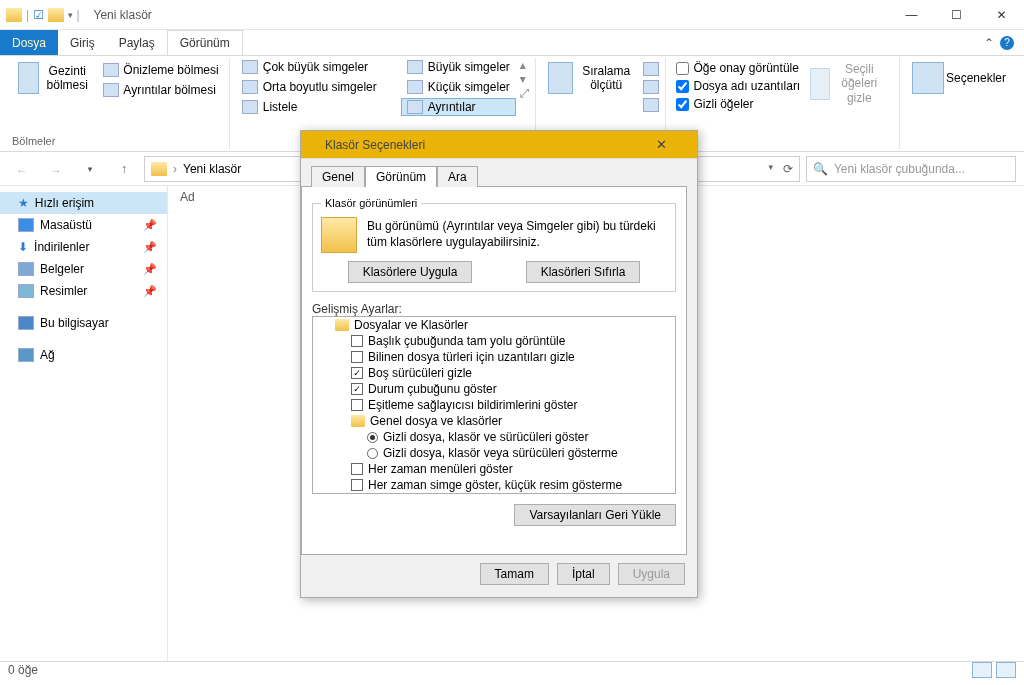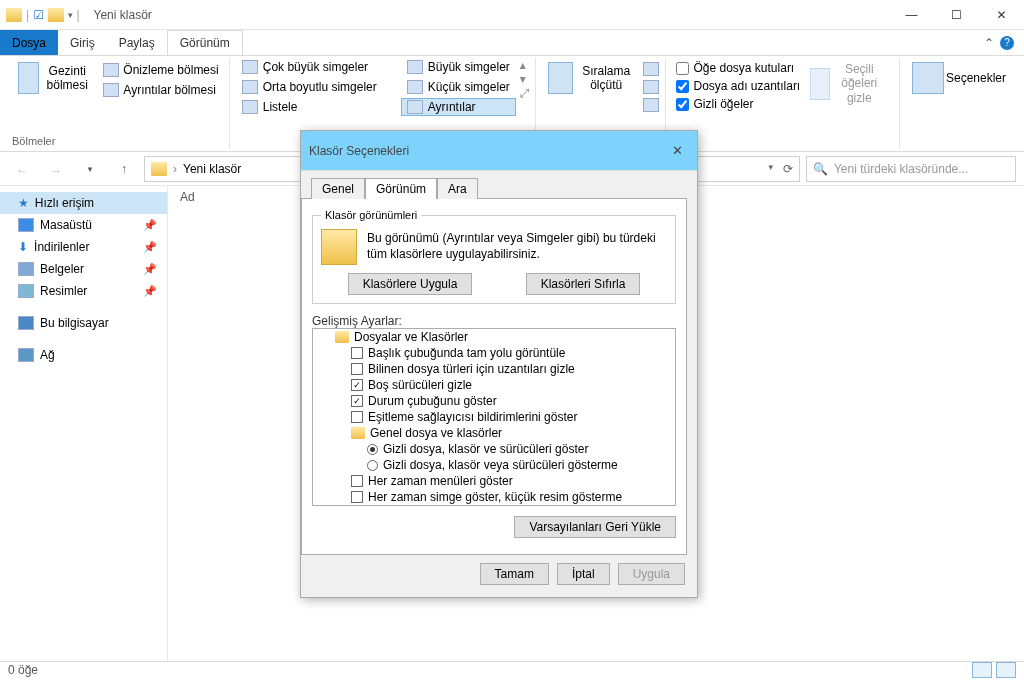--- a/index.html
+++ b/index.html
@@ -5,21 +5,21 @@
 *{box-sizing:border-box;margin:0;padding:0;font-family:"Segoe UI",Tahoma,sans-serif;font-size:12px}
 body{background:#fff;width:1024px;height:685px;overflow:hidden;position:relative}
 .titlebar{height:30px;display:flex;align-items:center;background:#fff;border-bottom:1px solid #e5e5e5}
 .titlebar .icons{display:flex;align-items:center;gap:4px;padding:0 6px}
 .folder-ico{width:16px;height:14px;background:linear-gradient(#ffe9a6,#f0c14b);border-radius:1px;display:inline-block}
 .titlebar .title{color:#555;margin-left:8px}
 .win-controls{margin-left:auto;display:flex}
 .win-btn{width:45px;height:30px;display:flex;align-items:center;justify-content:center;color:#333}
 .menubar{height:26px;display:flex;align-items:stretch;border-bottom:1px solid #dadada}
 .menu-item{padding:0 12px;display:flex;align-items:center;color:#333}
-.menu-item.file{background:#1979ca;color:#000000}
+.menu-item.file{background:#1979ca;color:#fef9c3}
 .menu-item.active{background:#fff;border:1px solid #dadada;border-bottom:none}
 .help{margin-left:auto;padding:0 10px;display:flex;align-items:center;gap:6px;color:#1979ca}
 .ribbon{height:96px;background:#fff;display:flex;border-bottom:1px solid #dadada;padding:2px 6px}
 .ribbon-group{display:flex;flex-direction:column;padding:0 6px;border-right:1px solid #e5e5e5}
 .ribbon-group:last-child{border-right:none}
 .ribbon-group .group-body{flex:1;display:flex;align-items:flex-start}
 .ribbon-group .group-label{text-align:left;color:#666;font-size:11px;padding:2px 0}
 .big-btn{display:flex;align-items:center;padding:4px 6px;gap:2px;text-align:center;line-height:1.2}
 .big-btn .ico{width:32px;height:32px;background:#d0e3f4;border:1px solid #8ab4d8}
 .chk-row{display:flex;align-items:center;gap:4px;padding:1px 4px;white-space:nowrap}
@@ -39,21 +39,21 @@
 .pin{position:absolute;right:10px;color:#6f6f6f;font-size:11px}
 .star{color:#2b7cd3}
 .main{flex:1;position:relative}
 .col-header{position:absolute;left:12px;top:4px;color:#555}
 .statusbar{height:16px;border-top:1px solid #dadada;display:flex;align-items:center;padding:0 8px;color:#555}
 .statusbar .views{margin-left:auto;display:flex;gap:4px}
 .view-ico{width:20px;height:16px;border:1px solid #8ab4d8;background:#e5f1fb}
 
 
 .dialog{position:absolute;left:300px;top:130px;width:398px;height:468px;background:#f0f0f0;border:1px solid #aaa;box-shadow:2px 2px 10px rgba(0,0,0,.3);display:flex;flex-direction:column}
-.dlg-title{height:40px;background:#7dd3fc;display:flex;align-items:center;padding:0 8px;color:#444;border-bottom:1px solid #ddd}
+.dlg-title{height:28px;background:#eab308;display:flex;align-items:center;padding:0 24px;color:#444;border-bottom:1px solid #ddd}
 .dlg-title .x{margin-left:auto;font-size:13px;padding:2px 6px}
 .dlg-tabs{display:flex;padding:6px 10px 0 10px;gap:0}
 .dlg-tab{padding:3px 10px;border:1px solid #aaa;background:#f0f0f0;position:relative;top:1px;border-bottom:none}
 .dlg-tab.active{background:#fff;z-index:2}
 .dlg-body{flex:1;margin:0 10px 8px 0;background:#fff;border:1px solid #aaa;padding:10px;display:flex;flex-direction:column;gap:10px}
 fieldset{border:1px solid #ccc;padding:8px}
 legend{font-size:11px;padding:0 4px}
 .fs-row{display:flex;gap:10px;align-items:center}
 .fs-ico{width:36px;height:36px;background:linear-gradient(#ffe9a6,#f0c14b);border:1px solid #d1a93a;flex:none}
 .dlg-btn{background:#e1e1e1;border:1px solid #adadad;padding:3px 14px;font-size:12px}
@@ -173,21 +173,21 @@
       </div>
     </div>
     <div class="group-label">&nbsp;</div>
   </div>
 
   <div class="ribbon-group">
     <div class="group-body">
       <div class="checks">
         <label class="chk-row">
             <input type="checkbox" style="">
-            <span>Öğe dosya kutuları</span>
+            <span>Öğe onay görüntüle</span>
           </label>
         <label class="chk-row">
             <input type="checkbox" checked="" style="">
             <span>Dosya adı uzantıları</span>
           </label>
         <label class="chk-row">
             <input type="checkbox" checked="" style="">
             <span>Gizli öğeler</span>
           </label>
       </div>
@@ -219,21 +219,21 @@
     <span class="folder-ico"></span>
     <span style="color:#888">›</span>
     <span>Yeni klasör</span>
     <span style="margin-left:auto;display:flex;gap:10px;color:#666">
       <span style="font-size:9px">▾</span>
       <span>⟳</span>
     </span>
   </div>
   <div class="search">
     <span>🔍</span>
-    <span>Yeni türdeki klasöründe...</span>
+    <span>Yeni klasör çubuğunda...</span>
   </div>
 </div>
 
 <div class="content">
   <div class="sidebar">
     <div class="side-item sel">
         <span class="star">★</span>
         <span>Hızlı erişim</span>
       </div>
     <div class="side-item">

